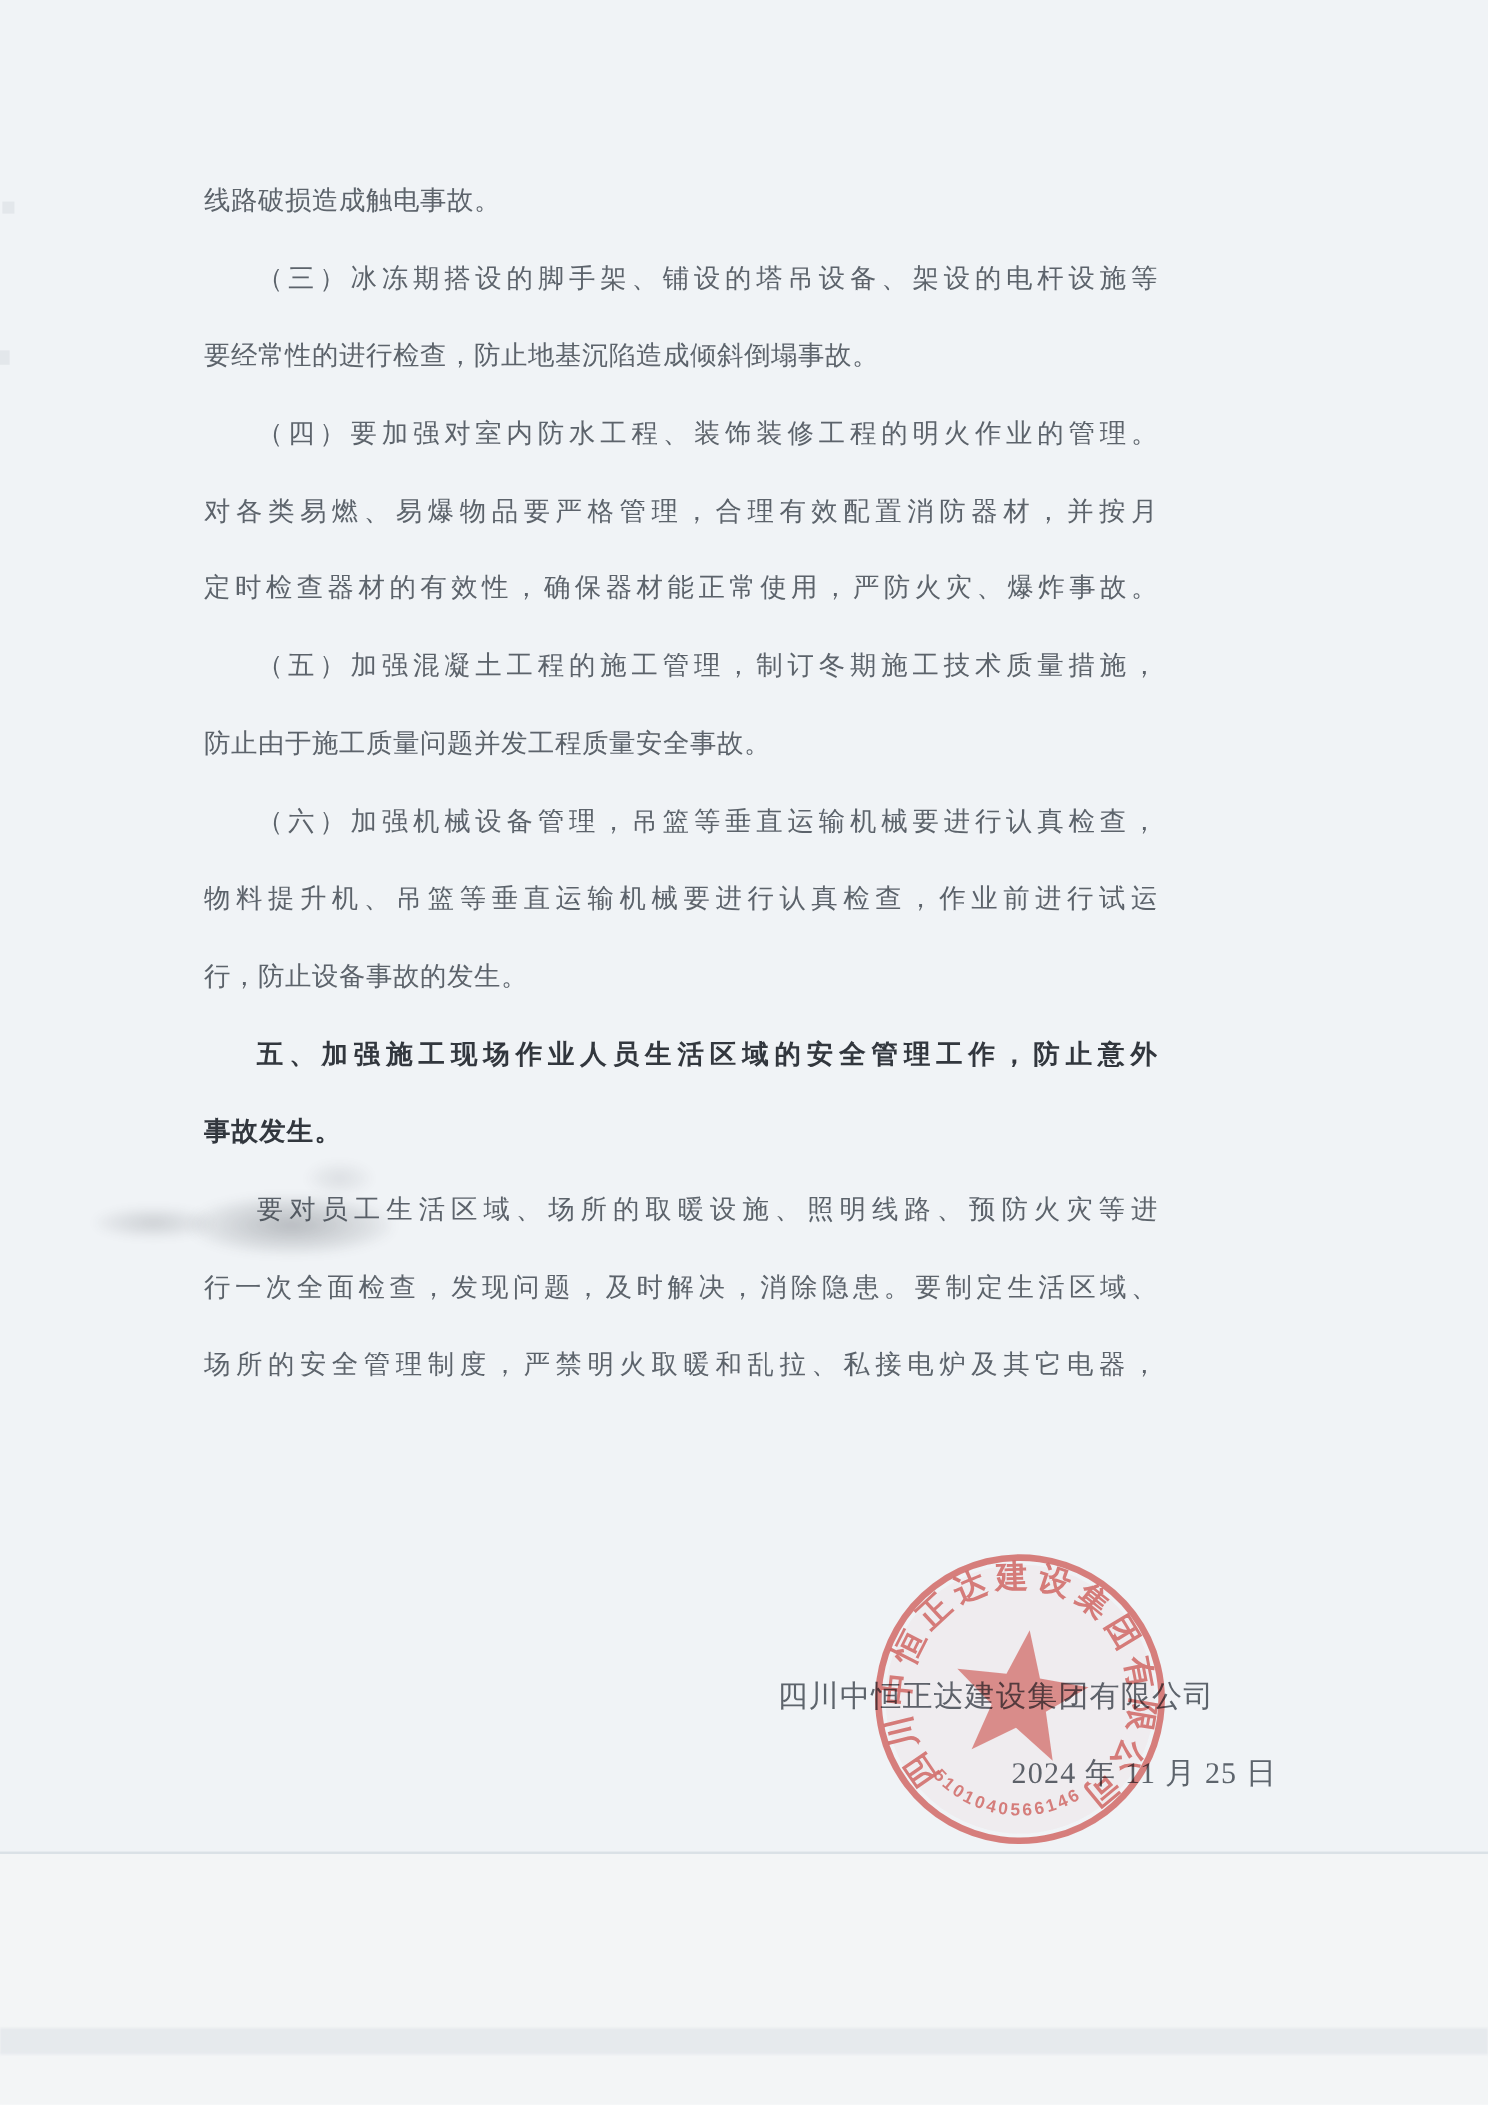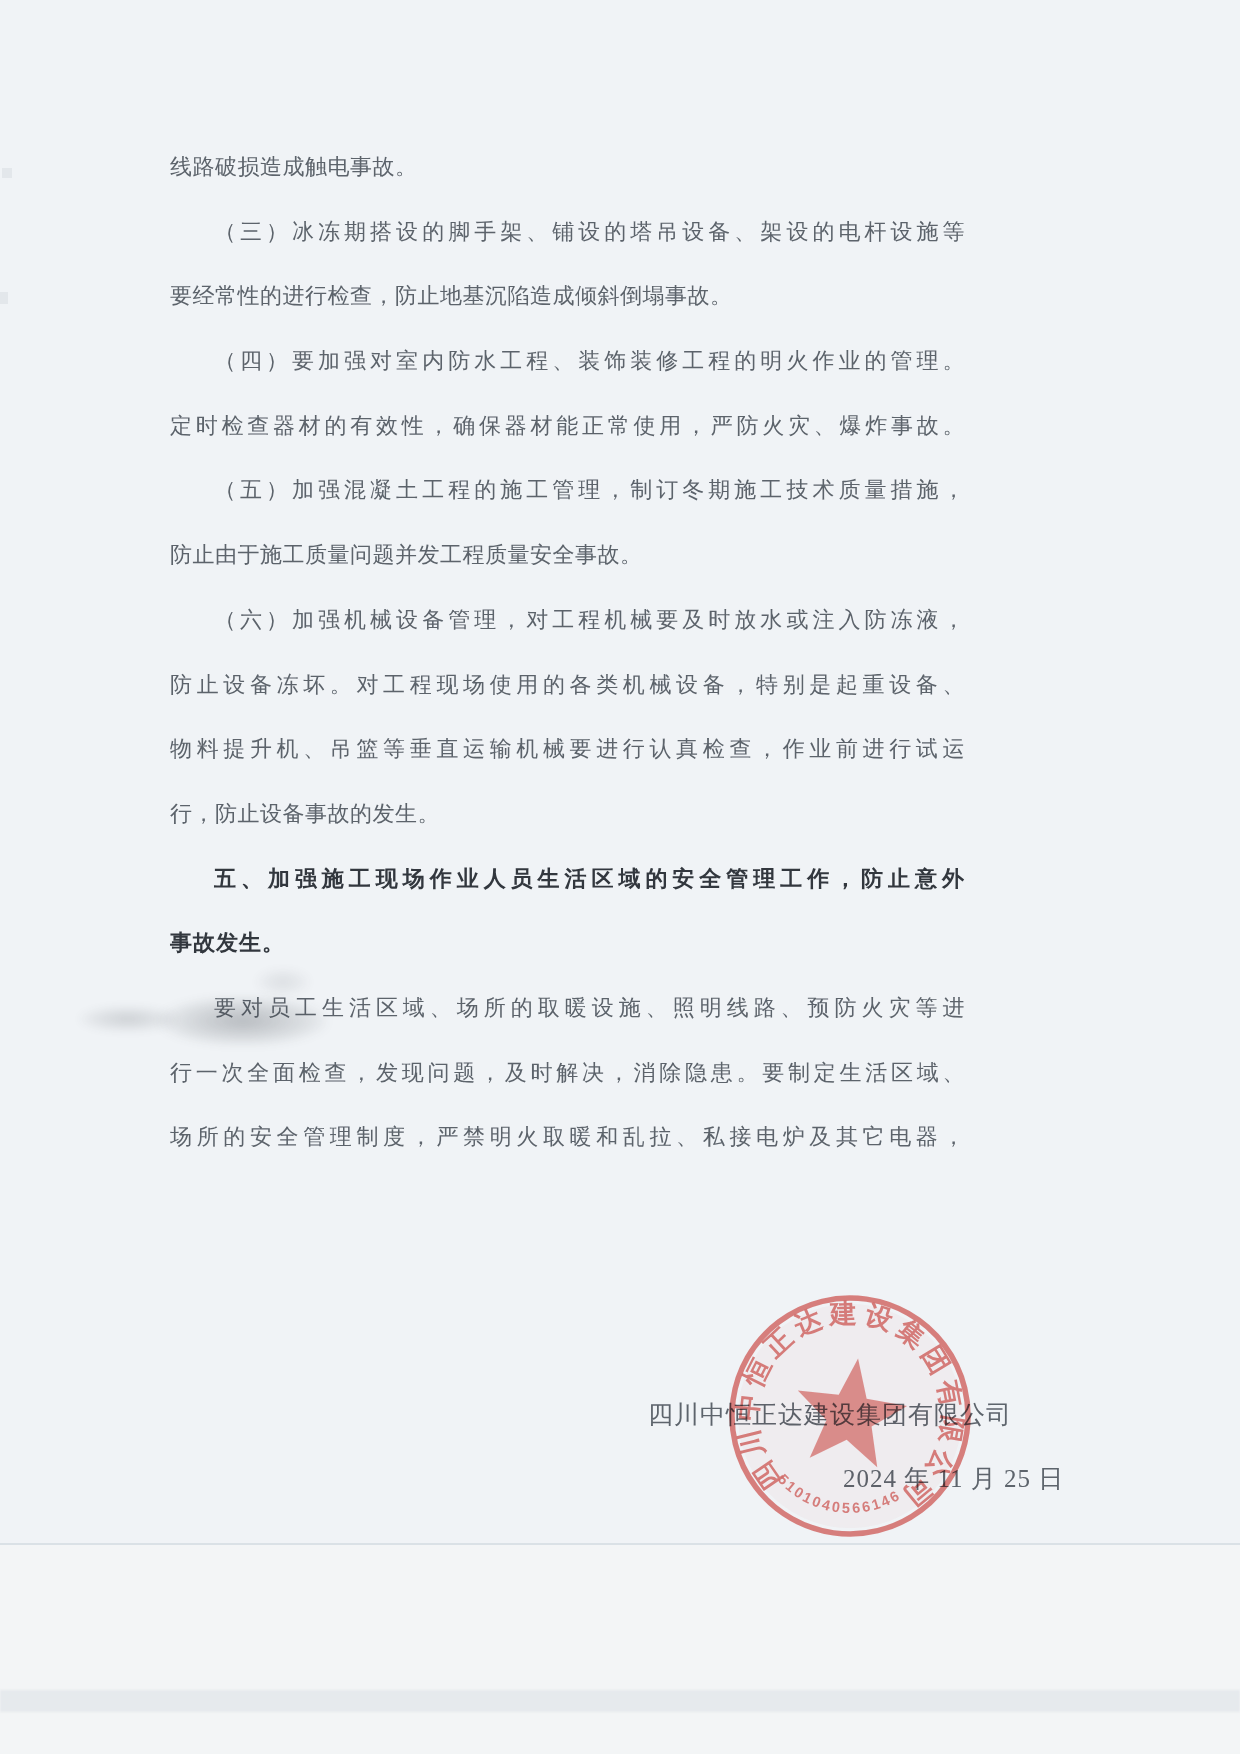--- a/index.html
+++ b/index.html
@@ -100,25 +100,25 @@
 </head>
 <body>
 
 <div class="page">
 
   <div class="body-text">
     <div class="line">线路破损造成触电事故。</div>
     <div class="line fill indent">（三）冰冻期搭设的脚手架、铺设的塔吊设备、架设的电杆设施等</div>
     <div class="line">要经常性的进行检查，防止地基沉陷造成倾斜倒塌事故。</div>
     <div class="line fill indent">（四）要加强对室内防水工程、装饰装修工程的明火作业的管理。</div>
+    <div class="line fill">对各类易燃、易爆物品要严格管理，合理有效配置消防器材，并按月</div>
     <div class="line fill">定时检查器材的有效性，确保器材能正常使用，严防火灾、爆炸事故。</div>
     <div class="line fill indent">（五）加强混凝土工程的施工管理，制订冬期施工技术质量措施，</div>
     <div class="line">防止由于施工质量问题并发工程质量安全事故。</div>
-    <div class="line fill indent">（六）加强机械设备管理，对工程机械要及时放水或注入防冻液，</div>
-    <div class="line fill">防止设备冻坏。对工程现场使用的各类机械设备，特别是起重设备、</div>
+    <div class="line fill indent">（六）加强机械设备管理，吊篮等垂直运输机械要进行认真检查，</div>
     <div class="line fill">物料提升机、吊篮等垂直运输机械要进行认真检查，作业前进行试运</div>
     <div class="line">行，防止设备事故的发生。</div>
     <div class="line fill indent bold">五、加强施工现场作业人员生活区域的安全管理工作，防止意外</div>
     <div class="line bold">事故发生。</div>
     <div class="line fill indent">要对员工生活区域、场所的取暖设施、照明线路、预防火灾等进</div>
     <div class="line fill">行一次全面检查，发现问题，及时解决，消除隐患。要制定生活区域、</div>
     <div class="line fill">场所的安全管理制度，严禁明火取暖和乱拉、私接电炉及其它电器，</div>
   </div>
 
   <div class="company-line">四川中恒正达建设集团有限公司</div>

